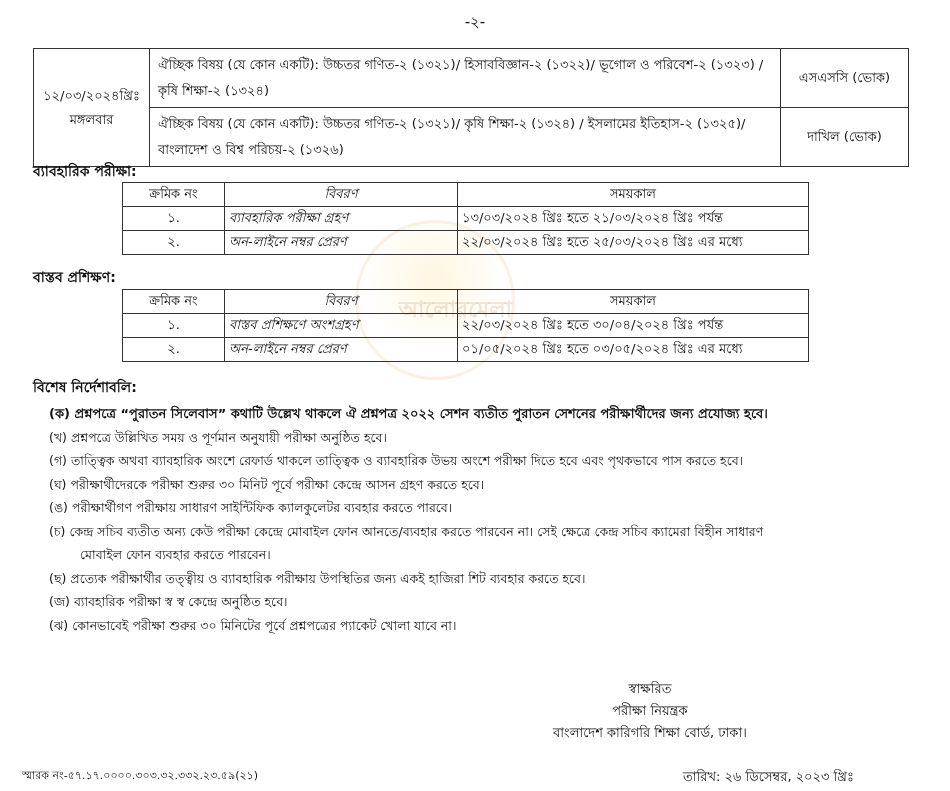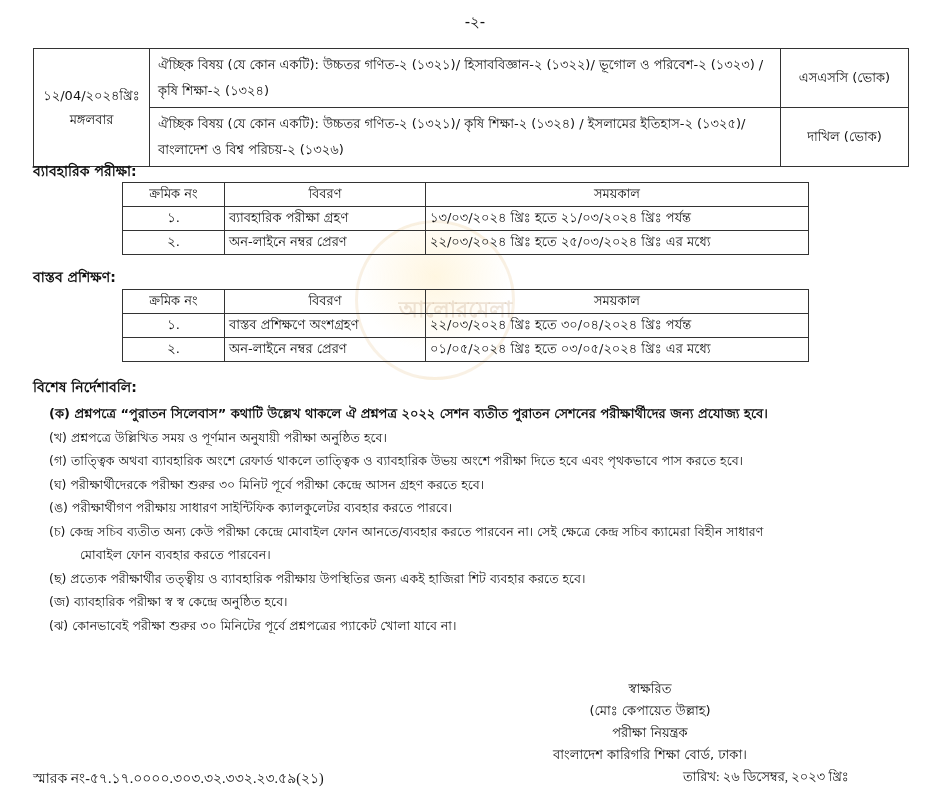--- a/index.html
+++ b/index.html
@@ -9,44 +9,44 @@
   table { border-collapse: collapse; position: absolute; }
   td, th { border: 1.5px solid #333; font-weight: normal; font-size: 13px; }
   .t1 { top: 48px; left: 33px; width: 876px; }
   .t1 td { padding: 3px 8px; line-height: 26px; }
   .t1 .date { width: 116px; text-align: center; line-height: 24px; }
   .t1 .cat { width: 128px; text-align: center; }
   .sec-h { position: absolute; left: 33px; font-weight: bold; font-size: 14px; }
   .t2 { left: 122px; width: 687px; }
   .t2 td { height: 24px; padding: 0 4px; }
   .t2 .c1 { width: 102px; text-align: center; }
-  .t2 .c2 { width: 201px; }
+  .t2 .c2 { width: 233px; font-style: italic; }
   .t2 .hdr td { text-align: center; }
   .notes { position: absolute; top: 402px; left: 33px; width: 880px; }
   .note { font-size: 12.5px; line-height: 23.5px; margin-left: 16px; }
   .note.bold { font-weight: bold; font-size: 13px; }
   .note .cont { padding-left: 31px; display: block; }
   .sig { position: absolute; left: 600px; width: 380px; text-align: center; font-size: 13px; line-height: 22px; top: 701px; }
   .sig div { margin-left: -140px; width: 380px; }
-  .memo { position: absolute; left: 33px; top: 767px; font-size: 14px; font-family: Liberation Serif, serif; }
-  .date-line { position: absolute; left: 683px; top: 767px; font-size: 13px; font-family: Liberation Serif, serif; }
+  .memo { position: absolute; left: 22px; top: 767px; font-size: 11px; }
+  .date-line { position: absolute; left: 683px; top: 767px; font-size: 13px; }
   .watermark { position: absolute; left: 355px; top: 220px; width: 160px; height: 160px; border-radius: 50%;
     border: 3px solid rgba(230,200,150,0.25); background: radial-gradient(circle at 50% 35%, rgba(255,215,120,0.22), rgba(255,255,255,0) 60%); pointer-events: none; }
   .watermark span { position: absolute; top: 69px; width: 100%; text-align: right; font-size: 22px; color: rgba(200,170,140,0.3); font-weight: bold; }
 </style>
 </head>
 <body>
 
 <div class="page-num">-২-</div>
 
 <table class="t1">
   <tbody>
       <tr>
     <td class="date" rowspan="2">
-      <div>১২/04/২০২৪খ্রিঃ</div>
+      <div>১২/০৩/২০২৪খ্রিঃ</div>
       <div>মঙ্গলবার</div>
     </td>
     <td>ঐচ্ছিক বিষয় (যে কোন একটি): উচ্চতর গণিত-২ (১৩২১)/ হিসাববিজ্ঞান-২ (১৩২২)/ ভূগোল ও পরিবেশ-২ (১৩২৩) /কৃষি শিক্ষা-২ (১৩২৪)</td>
     <td class="cat">এসএসসি (ভোক)</td>
   </tr>
   <tr>
     <td>ঐচ্ছিক বিষয় (যে কোন একটি): উচ্চতর গণিত-২ (১৩২১)/ কৃষি শিক্ষা-২ (১৩২৪) / ইসলামের ইতিহাস-২ (১৩২৫)/ বাংলাদেশ ও বিশ্ব পরিচয়-২ (১৩২৬)</td>
     <td class="cat">দাখিল (ভোক)</td>
   </tr>
 </tbody>
@@ -109,19 +109,18 @@
   <div class="note">
       <span class="cont">মোবাইল ফোন ব্যবহার করতে পারবেন।</span>
     </div>
   <div class="note">(ছ) প্রত্যেক পরীক্ষার্থীর তত্ত্বীয় ও ব্যাবহারিক পরীক্ষায় উপস্থিতির জন্য একই হাজিরা শিট ব্যবহার করতে হবে।</div>
   <div class="note">(জ) ব্যাবহারিক পরীক্ষা স্ব স্ব কেন্দ্রে অনুষ্ঠিত হবে।</div>
   <div class="note">(ঝ) কোনভাবেই পরীক্ষা শুরুর ৩০ মিনিটের পূর্বে প্রশ্নপত্রের প্যাকেট খোলা যাবে না।</div>
 </div>
 
 <div class="sig" style="top:678px">
   <div>স্বাক্ষরিত</div>
-  <div>(মোঃ কেপায়েত উল্লাহ)</div>
   <div>পরীক্ষা নিয়ন্ত্রক</div>
   <div>বাংলাদেশ কারিগরি শিক্ষা বোর্ড, ঢাকা।</div>
 </div>
 
 <div class="memo">স্মারক নং-৫৭.১৭.০০০০.৩০৩.৩২.৩৩২.২৩.৫৯(২১)</div>
 <div class="date-line">তারিখ: ২৬ ডিসেম্বর, ২০২৩ খ্রিঃ</div>
 
 </body></html>

